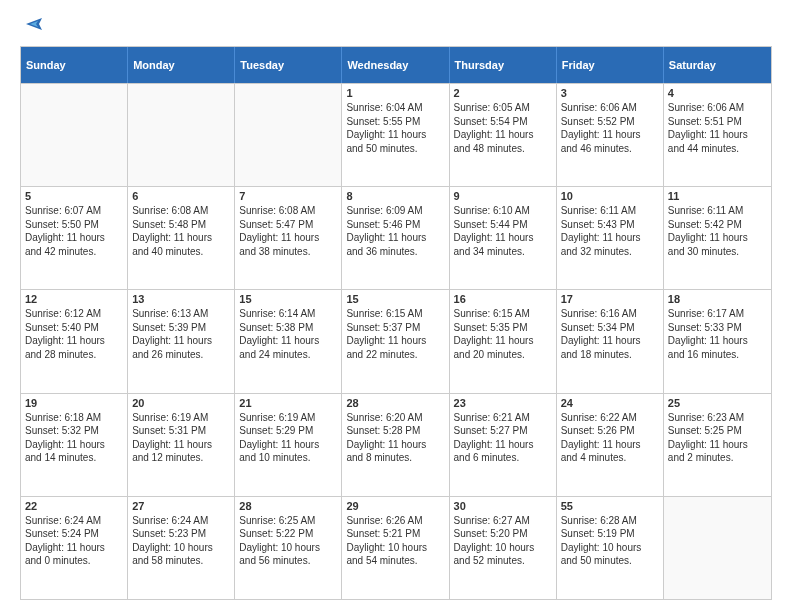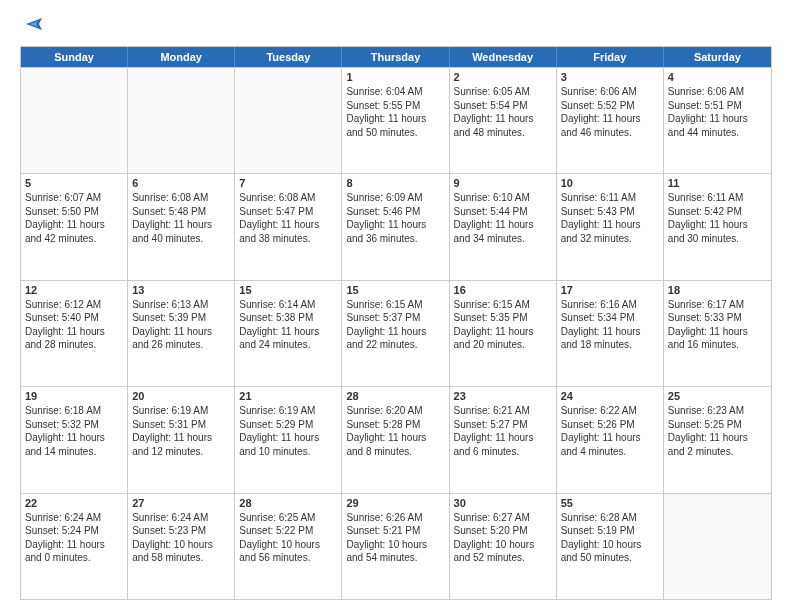--- a/index.html
+++ b/index.html
@@ -49,22 +49,22 @@
     }
     .cal-header {
       display: grid;
       grid-template-columns: repeat(7, 1fr);
       background: #2a6bb5;
     }
     .cal-header-cell {
       color: #fff;
       font-size: 11px;
       font-weight: bold;
-      padding: 4px 5px;
-      text-align: center;
+      padding: 12px 5px;
+      text-align: left;
       border-right: 1px solid #4a8bd5;
     }
     .cal-header-cell:last-child { border-right: none; }
     .cal-body {
       flex: 1;
       display: flex;
       flex-direction: column;
     }
     .cal-row {
       display: grid;
@@ -116,22 +116,22 @@
       <div class="month-title"></div>
       <div class="location"></div>
     </div>
   </div>
 
   <div class="calendar">
     <div class="cal-header">
     <div class="cal-header-cell">Sunday</div>
         <div class="cal-header-cell">Monday</div>
         <div class="cal-header-cell">Tuesday</div>
+        <div class="cal-header-cell">Wednesday</div>
         <div class="cal-header-cell">Thursday</div>
-        <div class="cal-header-cell">Wednesday</div>
         <div class="cal-header-cell">Friday</div>
         <div class="cal-header-cell">Saturday</div>
       </div>
     <div class="cal-body">
     <div class="cal-row">
           <div class="cal-cell empty"></div>
           <div class="cal-cell empty"></div>
           <div class="cal-cell empty"></div>
           <div class="cal-cell">
             <div class="day-number">1</div>

